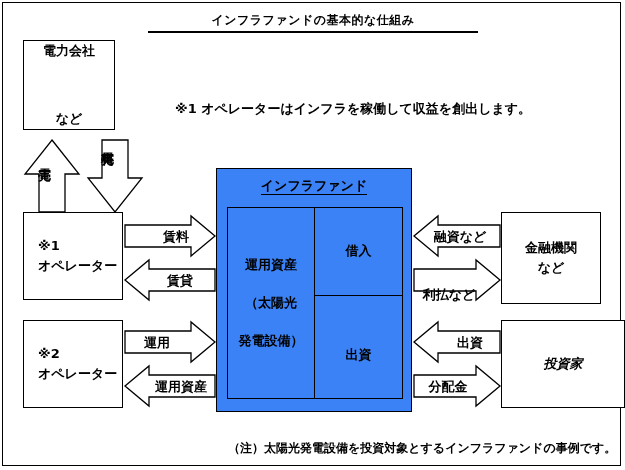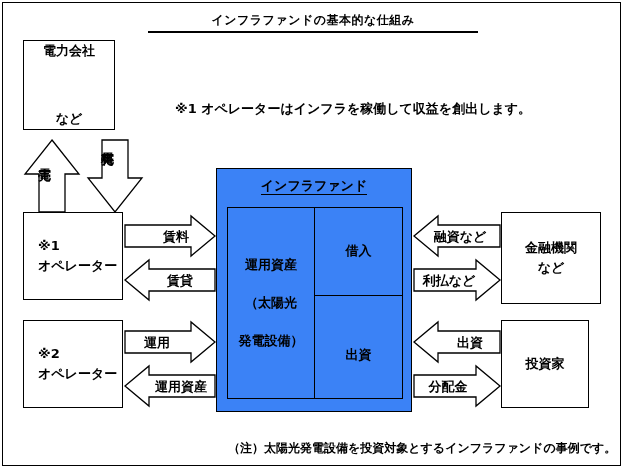--- a/index.html
+++ b/index.html
@@ -183,21 +183,21 @@
   <div class="box left-al" style="left:23px; top:320px; width:100px; height:88px;">
     <div class="ln">※2</div>
     <div class="ln">オペレーター</div>
   </div>
 
   <div class="box" style="left:501px; top:212px; width:100px; height:92px;">
     <div class="ln">金融機関</div>
     <div class="ln">など</div>
   </div>
 
-  <div class="box" style="left:501px; top:320px; width:88px; height:88px;">
+  <div class="box" style="left:501px; top:320px; width:124px; height:88px;font-style:italic;">
     <div class="ln">投資家</div>
   </div>
 
   <div class="fundbox">
     <div class="fund-title">
       <span>インフラファンド</span>
     </div>
     <div class="fund-inner">
       <div class="fund-col assets">
         <div class="ln">運用資産</div>
@@ -242,21 +242,21 @@
   <div class="arrow-label" style="left:144px; top:378px; width:74px;">運用資産</div>
 
   <svg class="arrowsvg" style="left:412px; top:214px;" width="90" height="44" viewBox="0 0 90 44">
     <polygon points="88,11 26,11 26,2 2,22 26,42 26,33 88,33"></polygon>
   </svg>
   <div class="arrow-label" style="left:425px; top:228px; width:70px;">融資など</div>
 
   <svg class="arrowsvg" style="left:412px; top:258px;" width="90" height="44" viewBox="0 0 90 44">
     <polygon points="2,11 64,11 64,2 88,22 64,42 64,33 2,33"></polygon>
   </svg>
-  <div class="arrow-label" style="left:414px; top:272px; width:70px;">利払など</div>
+  <div class="arrow-label" style="left:414px; top:286px; width:70px;">利払など</div>
 
   <svg class="arrowsvg" style="left:412px; top:320px;" width="90" height="44" viewBox="0 0 90 44">
     <polygon points="88,11 26,11 26,2 2,22 26,42 26,33 88,33"></polygon>
   </svg>
   <div class="arrow-label" style="left:440px; top:334px; width:60px;">出資</div>
 
   <svg class="arrowsvg" style="left:412px; top:364px;" width="90" height="44" viewBox="0 0 90 44">
     <polygon points="2,11 64,11 64,2 88,22 64,42 64,33 2,33"></polygon>
   </svg>
   <div class="arrow-label" style="left:418px; top:378px; width:60px;">分配金</div>

